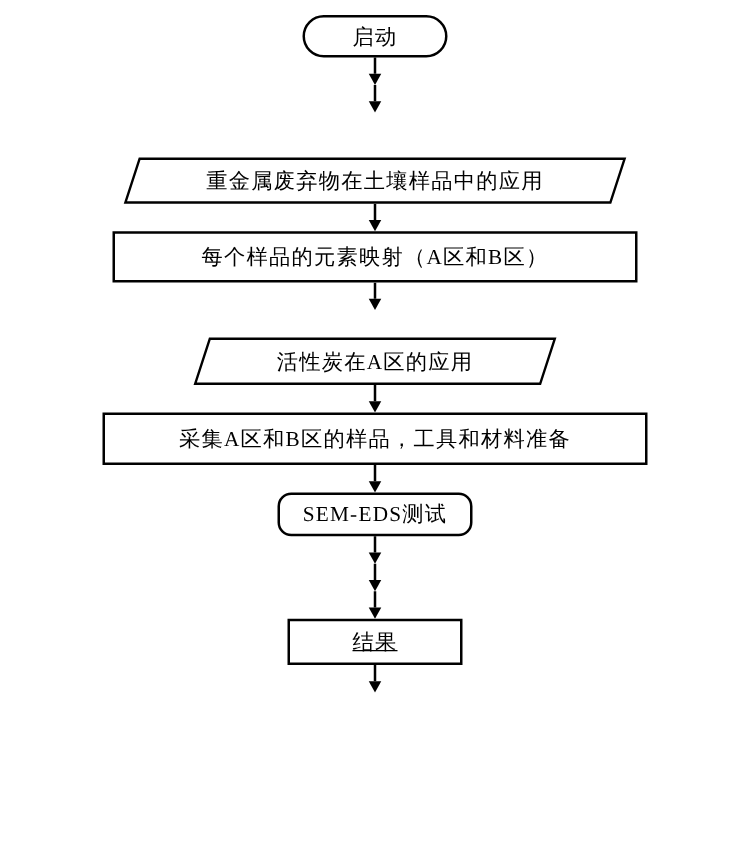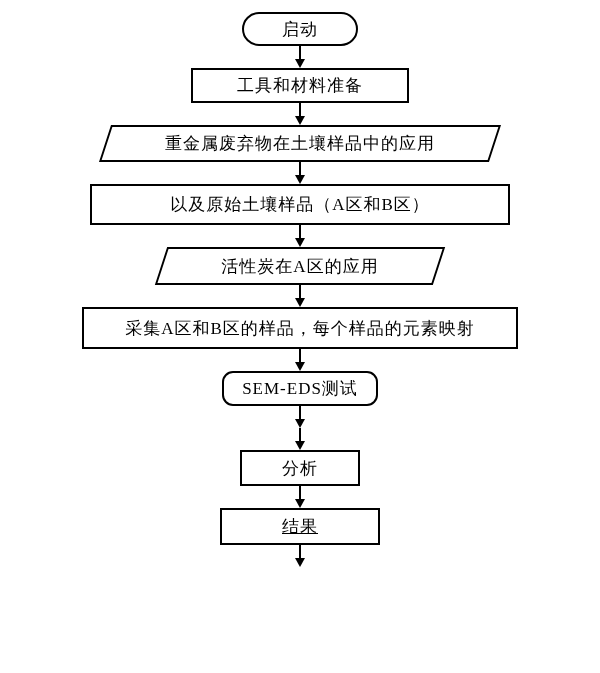--- a/index.html
+++ b/index.html
@@ -77,58 +77,55 @@
 
   <div class="node terminator" style="width:116px;height:34px;">
     <span class="lbl">启动</span>
   </div>
 
   <div class="flow-arrow">
     <div class="shaft"></div>
     <div class="head"></div>
   </div>
 
-  <div class="node process" style="width:218px;height:35px;">
-    <span class="lbl">工具和材料准备</span>
-  </div>
 
   <div class="flow-arrow">
     <div class="shaft"></div>
     <div class="head"></div>
   </div>
 
-  <div class="node io" style="width:390px;height:37px;">
+  <div class="node io" style="width:390px;height:37px;margin-top:36px;">
     <span class="lbl">重金属废弃物在土壤样品中的应用</span>
   </div>
 
   <div class="flow-arrow">
     <div class="shaft"></div>
     <div class="head"></div>
   </div>
 
   <div class="node process" style="width:420px;height:41px;">
-    <span class="lbl">以及原始土壤样品（A区和B区）</span>
+    <span class="lbl">每个样品的元素映射（A区和B区）</span>
   </div>
 
   <div class="flow-arrow">
     <div class="shaft"></div>
     <div class="head"></div>
   </div>
 
-  <div class="node io" style="width:278px;height:38px;">
+  <div class="node io" style="width:278px;height:38px;margin-top:22px;">
     <span class="lbl">活性炭在A区的应用</span>
   </div>
 
   <div class="flow-arrow">
     <div class="shaft"></div>
     <div class="head"></div>
   </div>
 
   <div class="node process" style="width:436px;height:42px;">
-    <span class="lbl">采集A区和B区的样品，每个样品的元素映射</span>
+    <span class="lbl">采集A区和B区的样品，工具和材料准备</span>
   </div>
 
   <div class="flow-arrow">
     <div class="shaft"></div>
     <div class="head"></div>
   </div>
 
   <div class="node process" style="width:156px;height:35px;border-radius:11px;">
     <span class="lbl">SEM-EDS测试</span>
   </div>
@@ -137,30 +134,27 @@
     <div class="shaft"></div>
     <div class="head"></div>
   </div>
 
 
   <div class="flow-arrow">
     <div class="shaft"></div>
     <div class="head"></div>
   </div>
 
-  <div class="node process" style="width:120px;height:36px;">
-    <span class="lbl">分析</span>
-  </div>
 
   <div class="flow-arrow">
     <div class="shaft"></div>
     <div class="head"></div>
   </div>
 
-  <div class="node process" style="width:160px;height:37px;text-decoration:underline;">
+  <div class="node process" style="width:140px;height:37px;text-decoration:underline;">
     <span class="lbl">结果</span>
   </div>
 
   <div class="flow-arrow">
     <div class="shaft"></div>
     <div class="head"></div>
   </div>
 
 
 </div>

